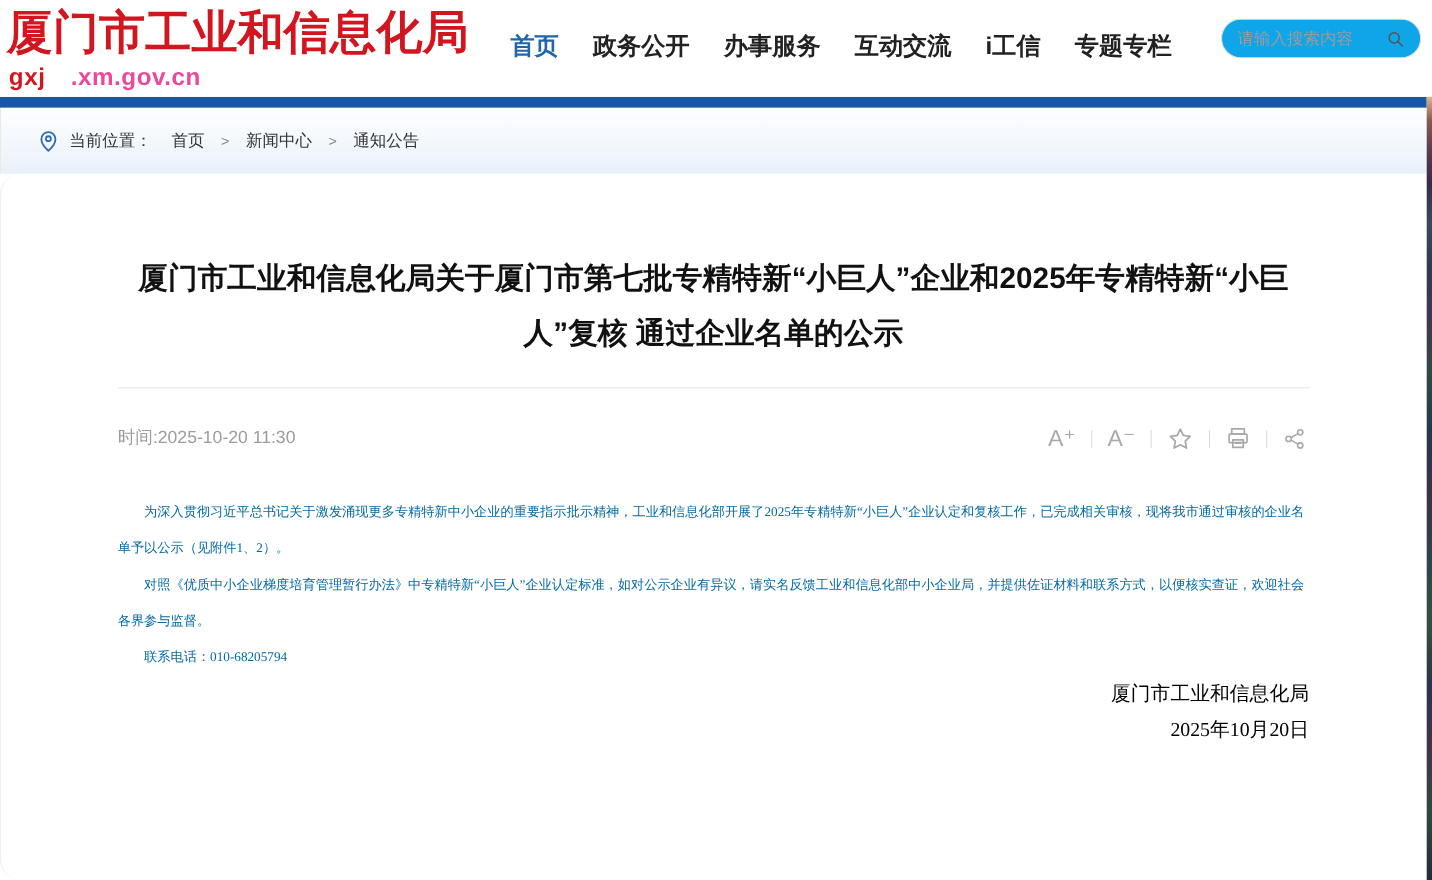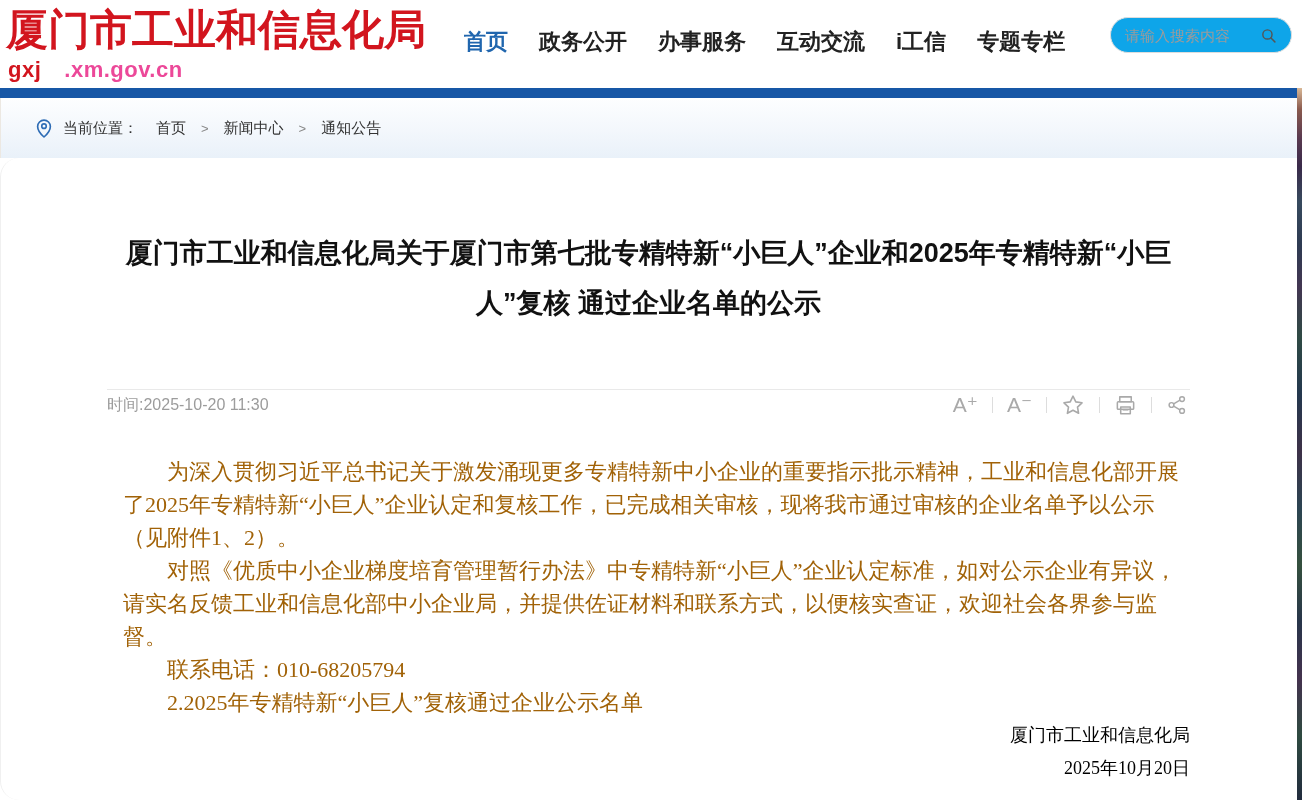--- a/index.html
+++ b/index.html
@@ -38,31 +38,31 @@
   .pin-icon { margin-right:10px; }
   .crumb-label { color:#333; margin-right:18px;font-family:Liberation Mono, monospace; }
   .crumb-link { color:#333; text-decoration:none; cursor:pointer; }
   .crumb-sep { color:#888; margin:0 15px; font-size:13px; }
 
   
   .article-main { width:1297px; height:642px; background:#fff; padding:70px 107px 0 106px;
     border-left:1px solid #f0f0f0;border-radius:19px; }
   .article-title { max-width:1065px; margin:0 auto; text-align:center; font-size:27px;
     font-weight:700; color:#111; line-height:50px; font-family:"Liberation Sans","DejaVu Sans",sans-serif; }
-  .meta-row { margin-top:61px; border-top:1px solid #e9e9e9; padding-top:3px;
+  .meta-row { margin-top:24px; border-top:1px solid #e9e9e9; padding-top:33px;
     display:flex; justify-content:space-between; align-items:center; }
   .publish-time { color:#9c9c9c; font-size:16px; }
   .tools { display:flex; align-items:center; color:#a9a9a9; }
   .tool { display:flex; align-items:center; justify-content:center; padding:0 14px;
     font-size:21px; color:#a9a9a9; cursor:pointer; }
   .tool:last-child { padding-right:2px; }
   .vsep { width:1px; height:16px; background:#ddd; }
 
-  .article-body { margin-top:38px; font-size:22px; line-height:33px; color:#a16207;
-    font-family:"Liberation Serif","DejaVu Serif",serif;margin-left:16px; }
+  .article-body { margin-top:38px; font-size:12px; line-height:33px; color:#0369a1;
+    font-family:"Liberation Serif","DejaVu Serif",serif; }
   .article-body p { margin:0; text-indent:2em; }
 
   .signature { margin-top:0; text-align:right; font-size:18px; line-height:33px;
     color:#000; font-family:"Liberation Serif","DejaVu Serif",serif; }
   .signature p { margin:0; }
 
   
   .right-strip { position:absolute; right:0; top:88px; width:5px; height:712px;
     background:linear-gradient(180deg,
       #d9b896 0%, #8a5a4e 3%, #5a3a50 7%, #3a2a4a 11%, #374a5e 16%,
@@ -145,21 +145,20 @@
             <line x1="8.4" y1="13.2" x2="15.2" y2="17.2"></line>
           </svg>
         </span>
       </div>
     </div>
 
     <div class="article-body">
       <p>为深入贯彻习近平总书记关于激发涌现更多专精特新中小企业的重要指示批示精神，工业和信息化部开展了2025年专精特新“小巨人”企业认定和复核工作，已完成相关审核，现将我市通过审核的企业名单予以公示（见附件1、2）。</p>
       <p>对照《优质中小企业梯度培育管理暂行办法》中专精特新“小巨人”企业认定标准，如对公示企业有异议，请实名反馈工业和信息化部中小企业局，并提供佐证材料和联系方式，以便核实查证，欢迎社会各界参与监督。</p>
       <p>联系电话：010-68205794</p>
-      <p>2.2025年专精特新“小巨人”复核通过企业公示名单</p>
     </div>
 
     <div class="signature">
       <p>厦门市工业和信息化局</p>
       <p>2025年10月20日</p>
     </div>
   </main>
 
   <div class="right-strip"></div>
 </div>

